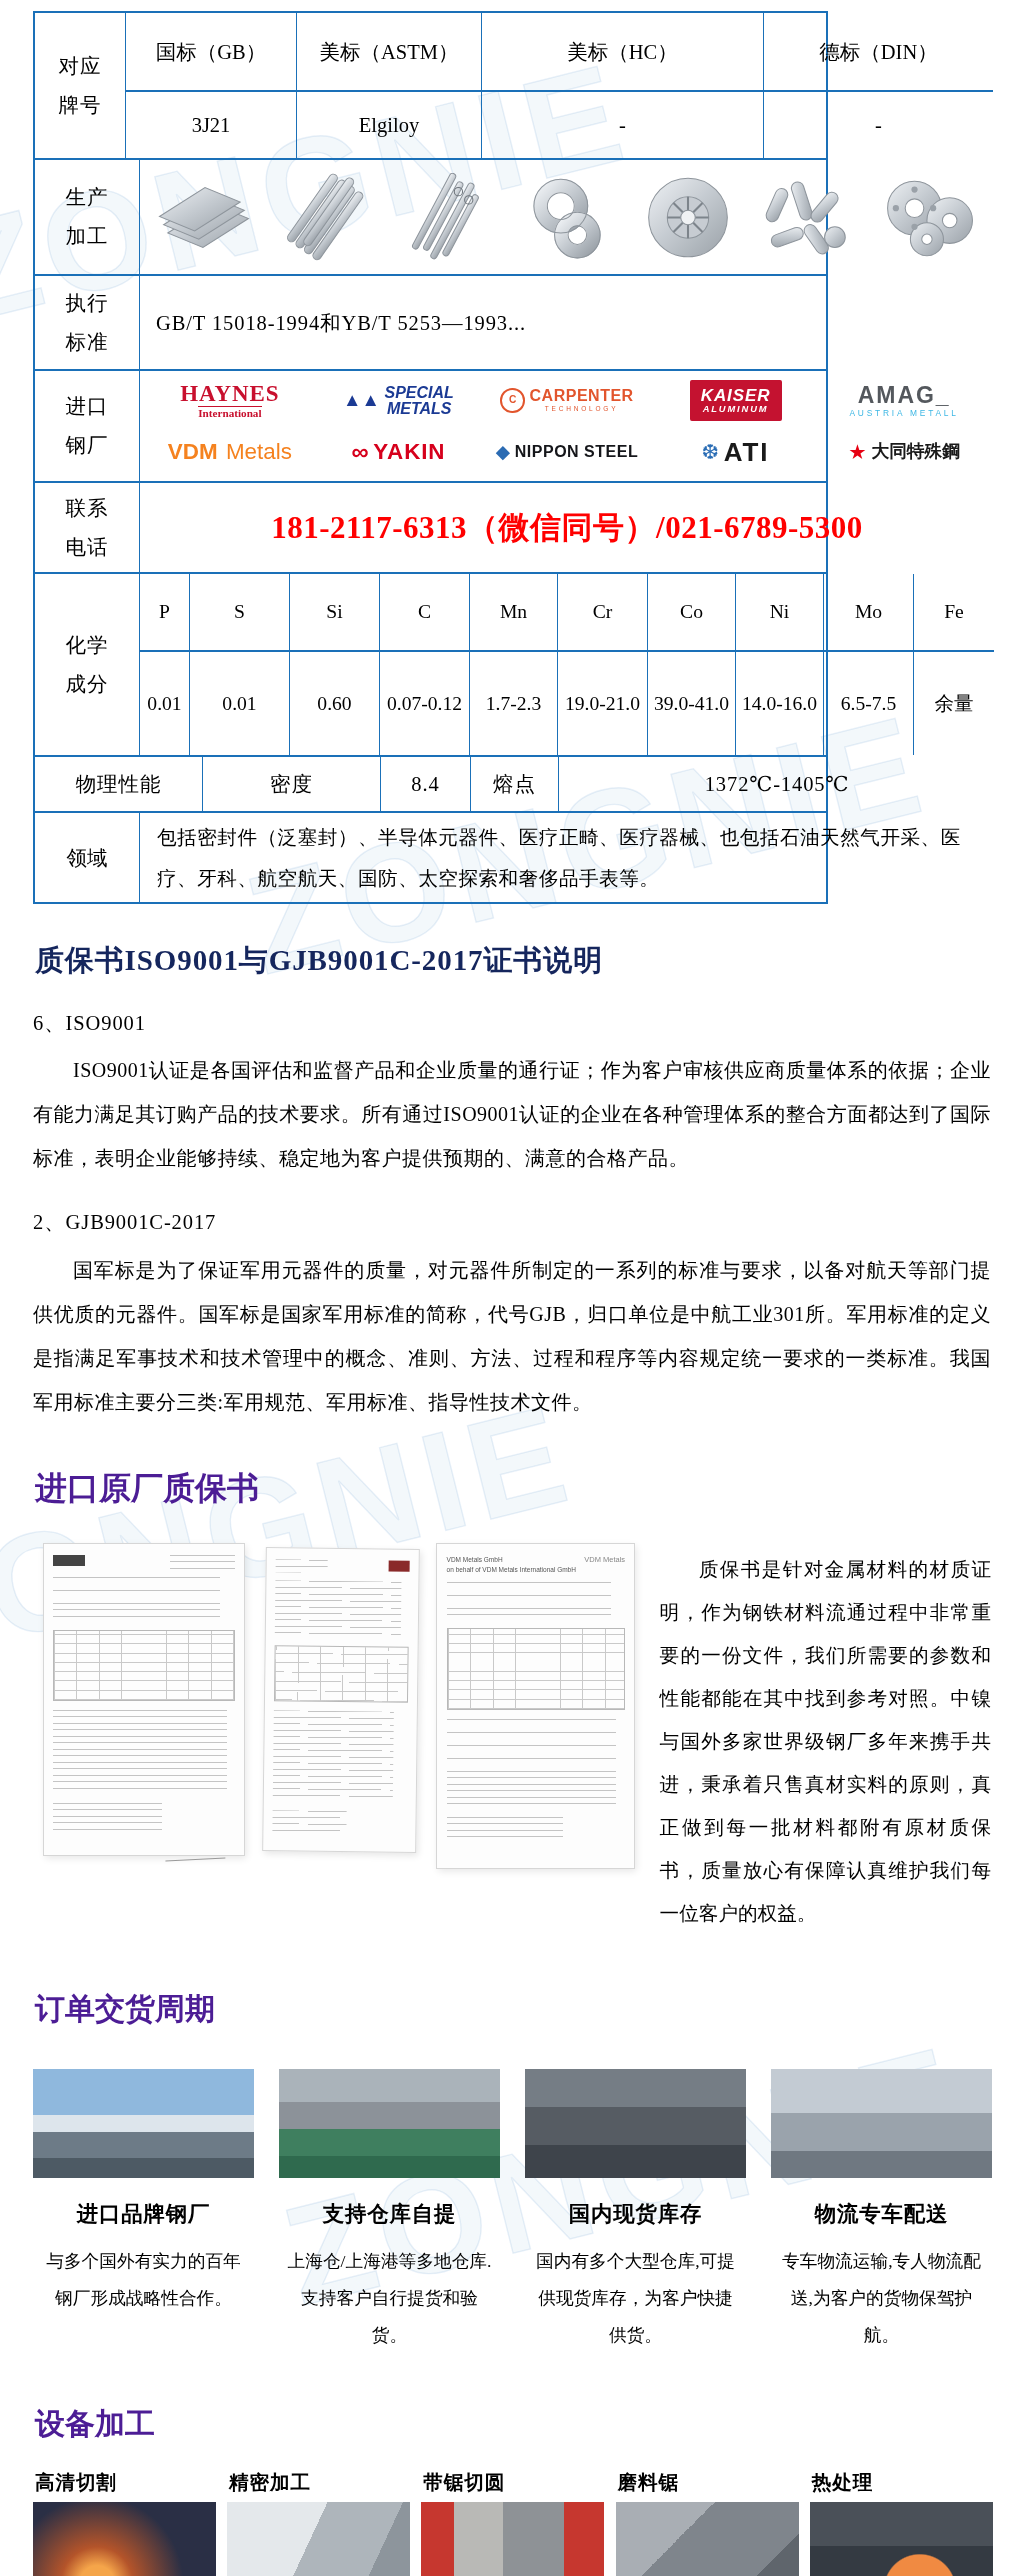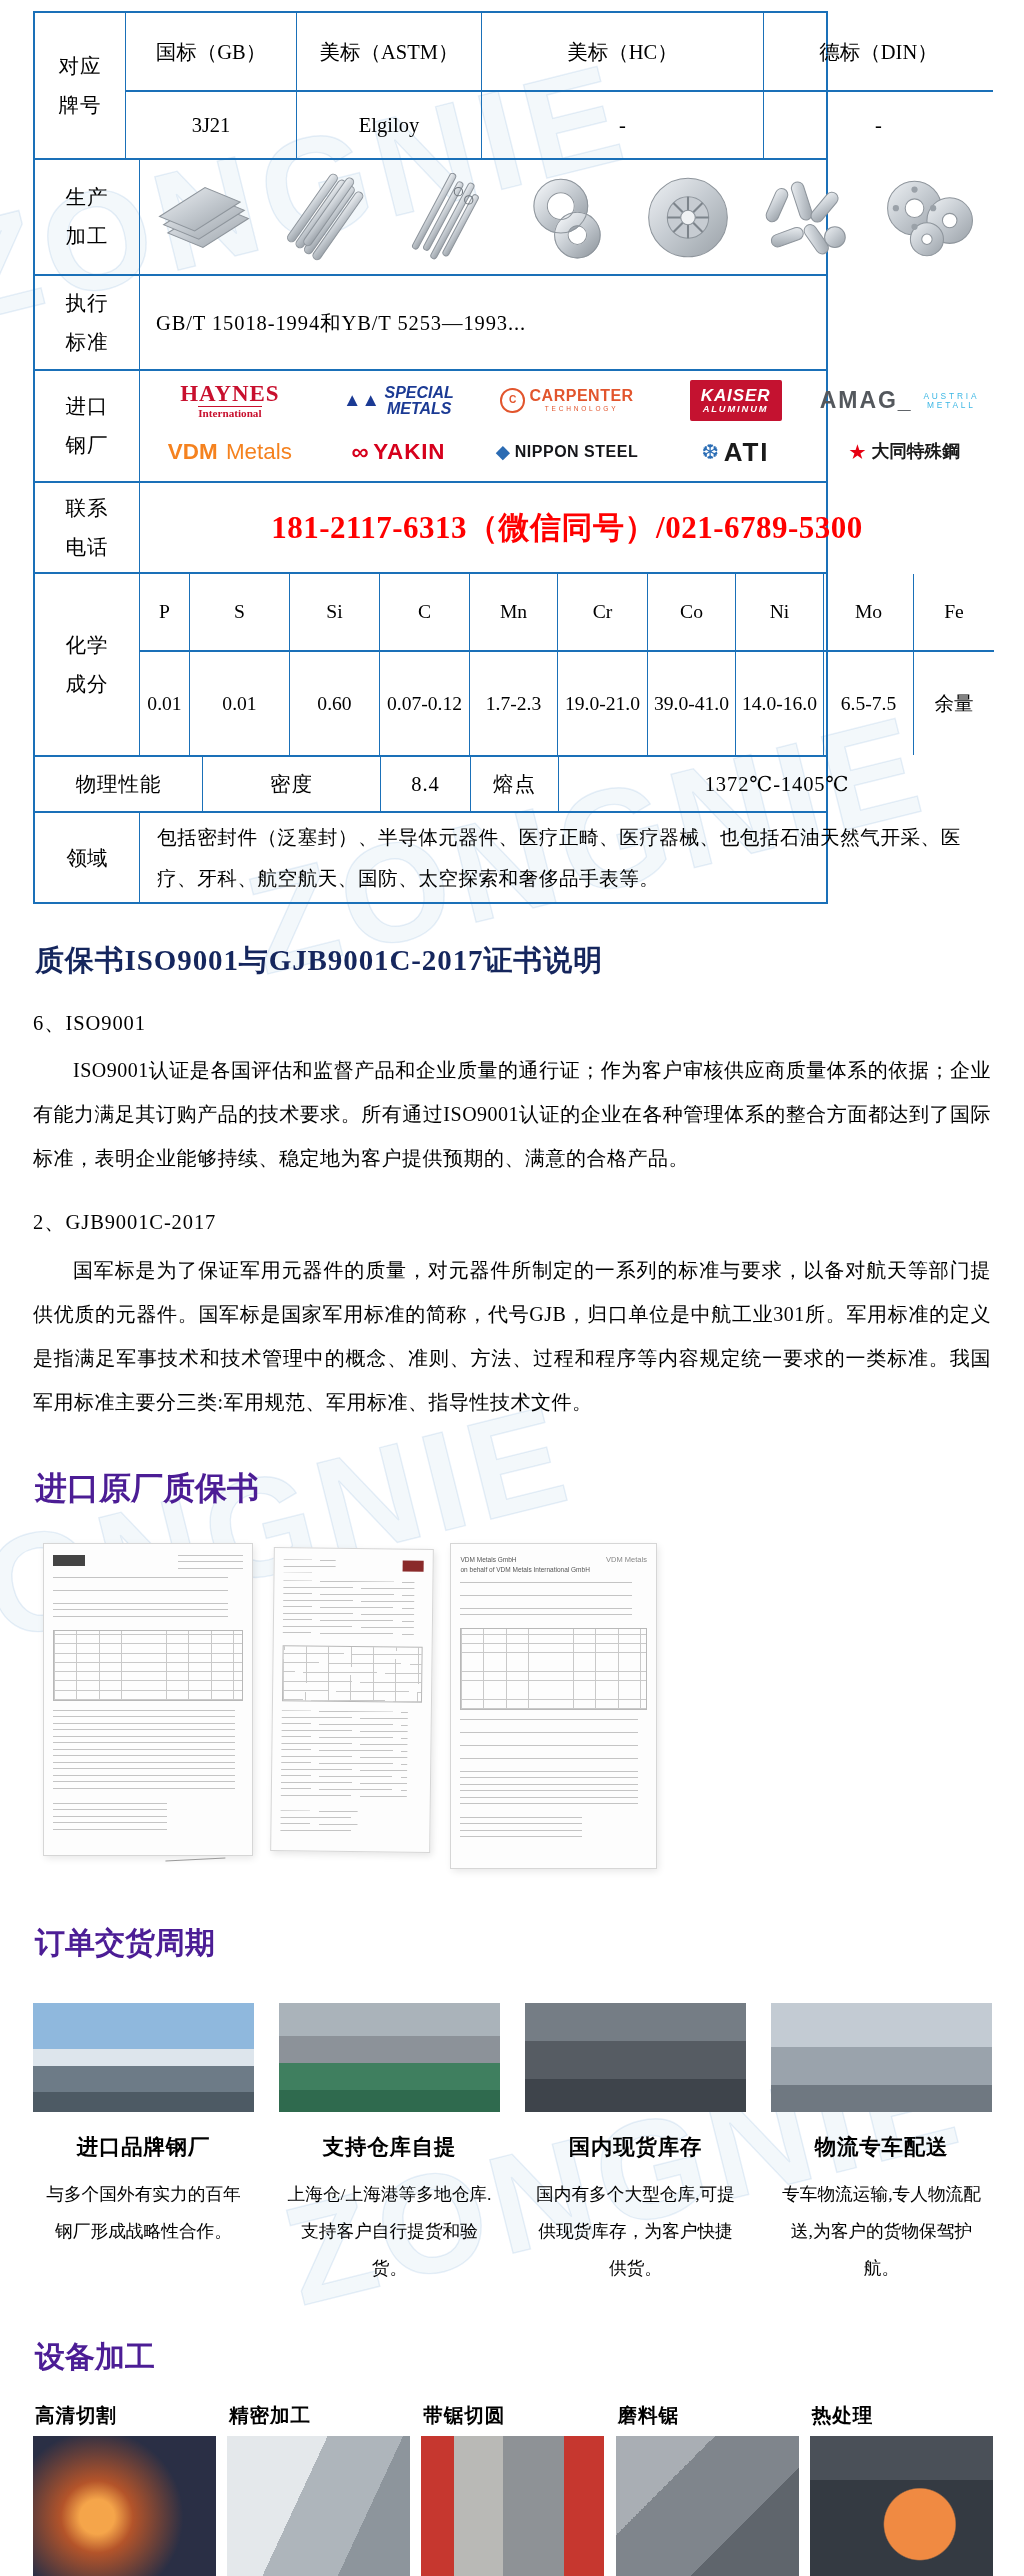--- a/index.html
+++ b/index.html
@@ -43,21 +43,21 @@
   .lg-sm .tri { font-size:18.6px; line-height:.8; }
   .lg-sm .stack { display:flex; flex-direction:column; font-style:italic; font-weight:bold; font-size:16px; }
   .lg-carp { color:#e2552d; }
   .lg-carp .ring { width:20.5px; height:20.5px; border:2.8px solid #e2552d; border-radius:50%; display:flex; align-items:center; justify-content:center; font-size:10.2px; font-weight:bold; }
   .lg-carp .stack { display:flex; flex-direction:column; }
   .lg-carp .t1 { font-size:16px; font-weight:bold; letter-spacing:0.5px; }
   .lg-carp .t2 { font-size:6.5px; letter-spacing:2.8px; margin-top:1.9px; }
   .lg-kaiser { background:#c41230; color:#fff; flex-direction:column; padding:6.5px 11.2px; border-radius:1.9px; gap:0.9px; }
   .lg-kaiser .t1 { font-style:italic; font-weight:bold; font-size:17px; letter-spacing:0.9px; }
   .lg-kaiser .t2 { font-style:italic; font-weight:bold; font-size:9.3px; letter-spacing:1.9px; }
-  .lg-amag { gap:1.9px; }
+  .lg-amag { flex-direction:column; gap:1.9px; }
   .lg-amag .t1 { color:#54585d; font-weight:bold; font-size:23px; letter-spacing:1.9px; }
   .lg-amag .t2 { color:#3db7e4; font-size:8.4px; letter-spacing:2.8px; }
   .lg-vdm { color:#f5821f; font-size:22.4px; }
   .lg-vdm .t1 { font-weight:bold; }
   .lg-vdm .t2 { font-weight:normal; margin-left:3.7px; }
   .lg-yakin { color:#d6001c; }
   .lg-yakin .ic { font-size:24px; font-weight:bold; }
   .lg-yakin .t1 { font-weight:bold; font-size:22.4px; letter-spacing:0.9px; }
   .lg-nippon { color:#15161a; }
   .lg-nippon .ic { color:#2b6bb3; font-size:18.6px; }
@@ -405,20 +405,21 @@
       <div class="cert cert3">
         <div class="c-head">
           <div class="c-h3t"><span>VDM Metals GmbH</span><br><span>on behalf of VDM Metals International GmbH</span></div>
           <div class="c-brand">VDM Metals</div>
         </div>
         <div class="c-lines" style="height:37px; width:92%;"></div>
         <div class="c-grid" style="height:80px; margin-top:9.3px;"></div>
         <div class="c-lines" style="height:86px; width:95%; margin-top:9.3px;"></div>
         <div class="c-lines" style="height:26px; width:65%; margin-top:11.2px;"></div>
       </div>
+      <div class="cert-text">质保书是针对金属材料的材质证明，作为钢铁材料流通过程中非常重要的一份文件，我们所需要的参数和性能都能在其中找到参考对照。中镍与国外多家世界级钢厂多年来携手共进，秉承着只售真材实料的原则，真正做到每一批材料都附有原材质保书，质量放心有保障认真维护我们每一位客户的权益。</div>
     </div>
 
     <div class="h-sans" style="font-size:30px; margin-top:54px;">订单交货周期</div>
     <div class="deliv-row">
       <div class="d-item">
         <div class="d-photo dp1"></div>
         <div class="d-caption">进口品牌钢厂</div>
         <div class="d-desc">与多个国外有实力的百年钢厂形成战略性合作。</div>
       </div>
       <div class="d-item">

